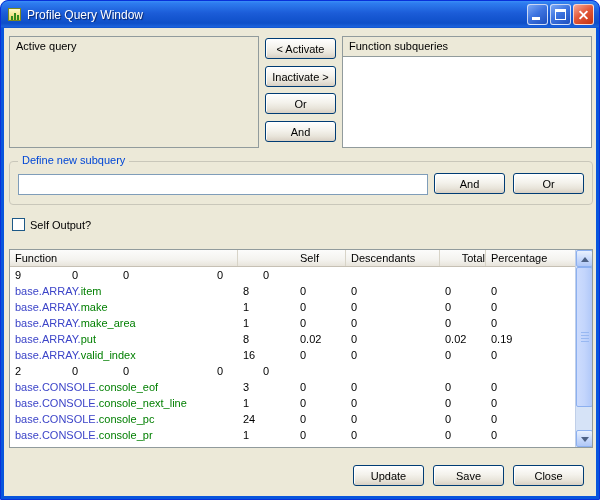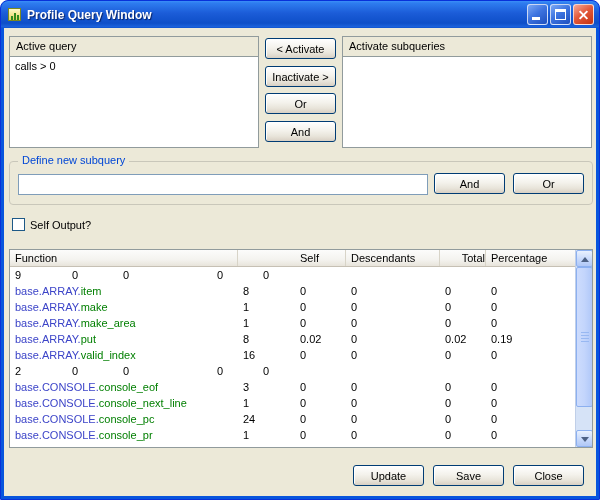--- a/index.html
+++ b/index.html
@@ -19,21 +19,21 @@
     display:flex;align-items:center;
   }
   .title-icon{position:relative;width:16px;height:16px;margin:0 4px 0 6px;flex:0 0 auto;}
   .icon-page{position:absolute;left:1px;top:1px;width:13px;height:13px;
     background:linear-gradient(180deg,#FDF9C9,#E2D45E);border:1px solid #7C8A1E;}
   .icon-bar1,.icon-bar2,.icon-bar3{position:absolute;bottom:3px;width:2px;background:#2E8A1E;}
   .icon-bar1{left:4px;height:4px;}
   .icon-bar2{left:7px;height:7px;}
   .icon-bar3{left:10px;height:5px;}
   .title-text{
-    color:#fff;font-weight:bold;font-size:12px;
+    color:#fff;font-weight:normal;font-size:12px;
     text-shadow:1px 1px 1px rgba(0,0,30,.6);
     white-space:nowrap;overflow:hidden;flex:1;
   }
   .title-buttons{display:flex;gap:2px;margin-right:5px;}
   .tb-btn{
     position:relative;width:21px;height:21px;border-radius:3px;
     border:1px solid rgba(255,255,255,.75);
   }
   .tb-btn.minmax{background:linear-gradient(145deg,#7BA8F5 0%,#3E74E0 45%,#1E50BE 100%);}
   .tb-btn.close{background:linear-gradient(145deg,#F5A998 0%,#E35A3C 45%,#C63310 100%);}
@@ -181,32 +181,29 @@
         <div class="glyph-x1"></div>
         <div class="glyph-x2"></div>
       </div>
     </div>
   </div>
 
   <div class="content">
 
     <div class="panel panel-active">
       <div class="panel-label">Active query</div>
-      <div class="panel-list">
-        <div class="list-item">calls &gt; 0</div>
-      </div>
     </div>
 
     <button class="xp-btn btn-activate">&lt; Activate</button>
     <button class="xp-btn btn-inactivate">Inactivate &gt;</button>
     <button class="xp-btn btn-or-transfer">Or</button>
     <button class="xp-btn btn-and-transfer">And</button>
 
     <div class="panel panel-inactive">
-      <div class="panel-label">Activate subqueries</div>
+      <div class="panel-label">Function subqueries</div>
       <div class="panel-list"></div>
     </div>
 
     <div class="groupbox">
       <span class="groupbox-caption">Define new subquery</span>
       <input class="xp-input" type="text" value="" style="">
       <button class="xp-btn btn-and-sub">And</button>
       <button class="xp-btn btn-or-sub">Or</button>
     </div>
 

